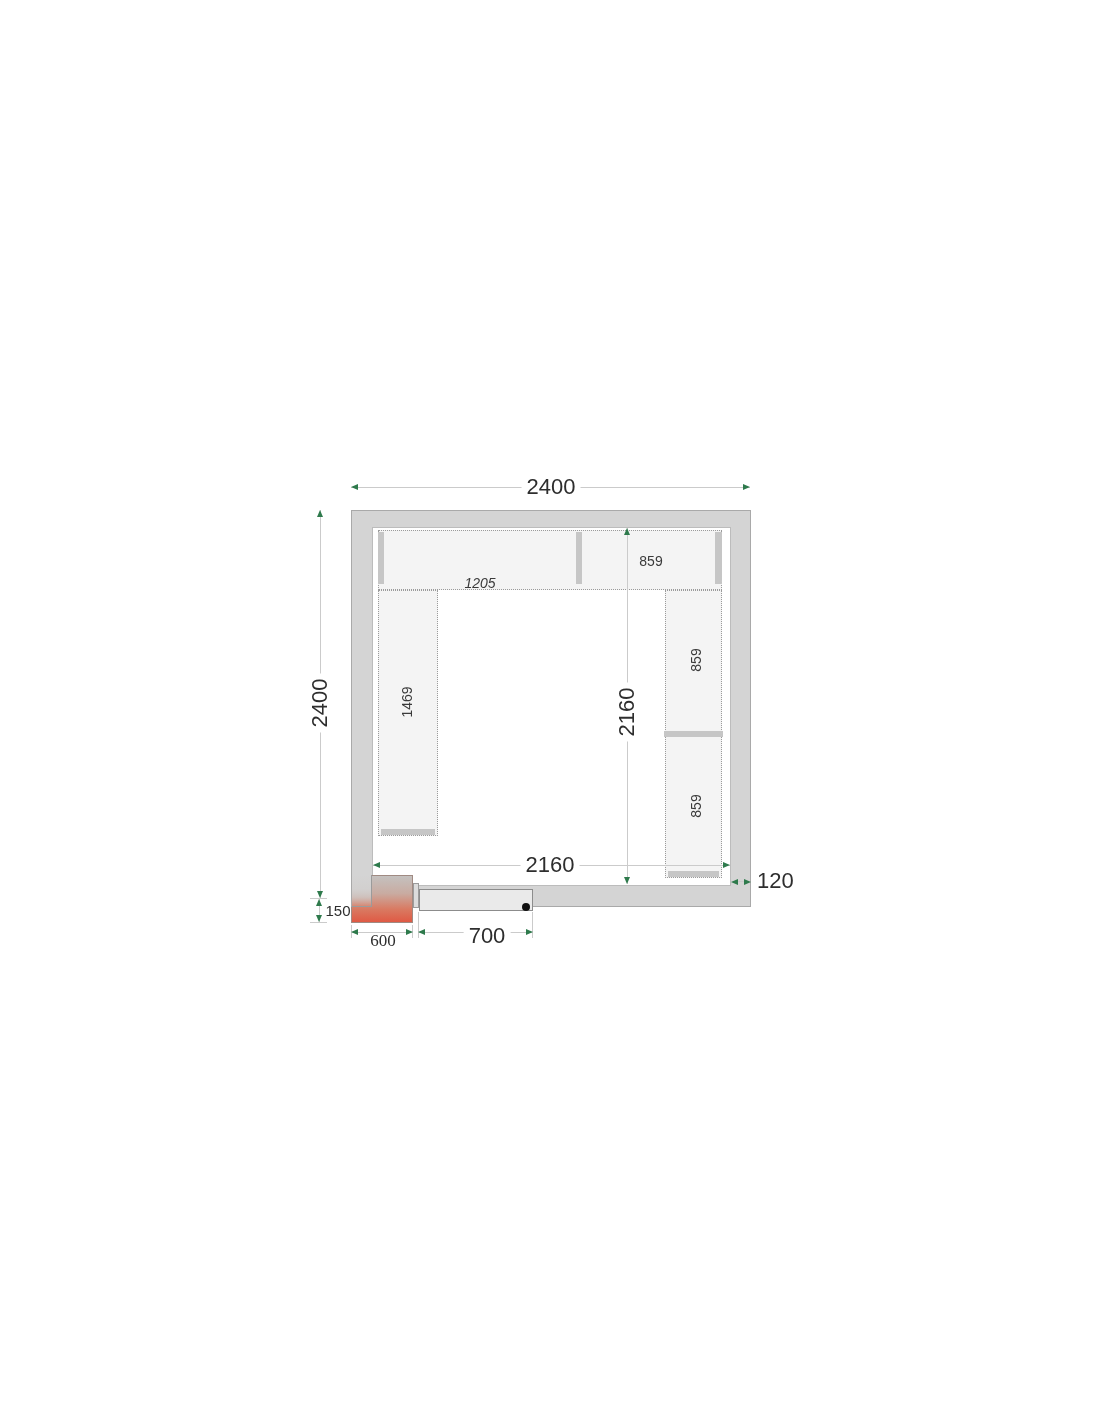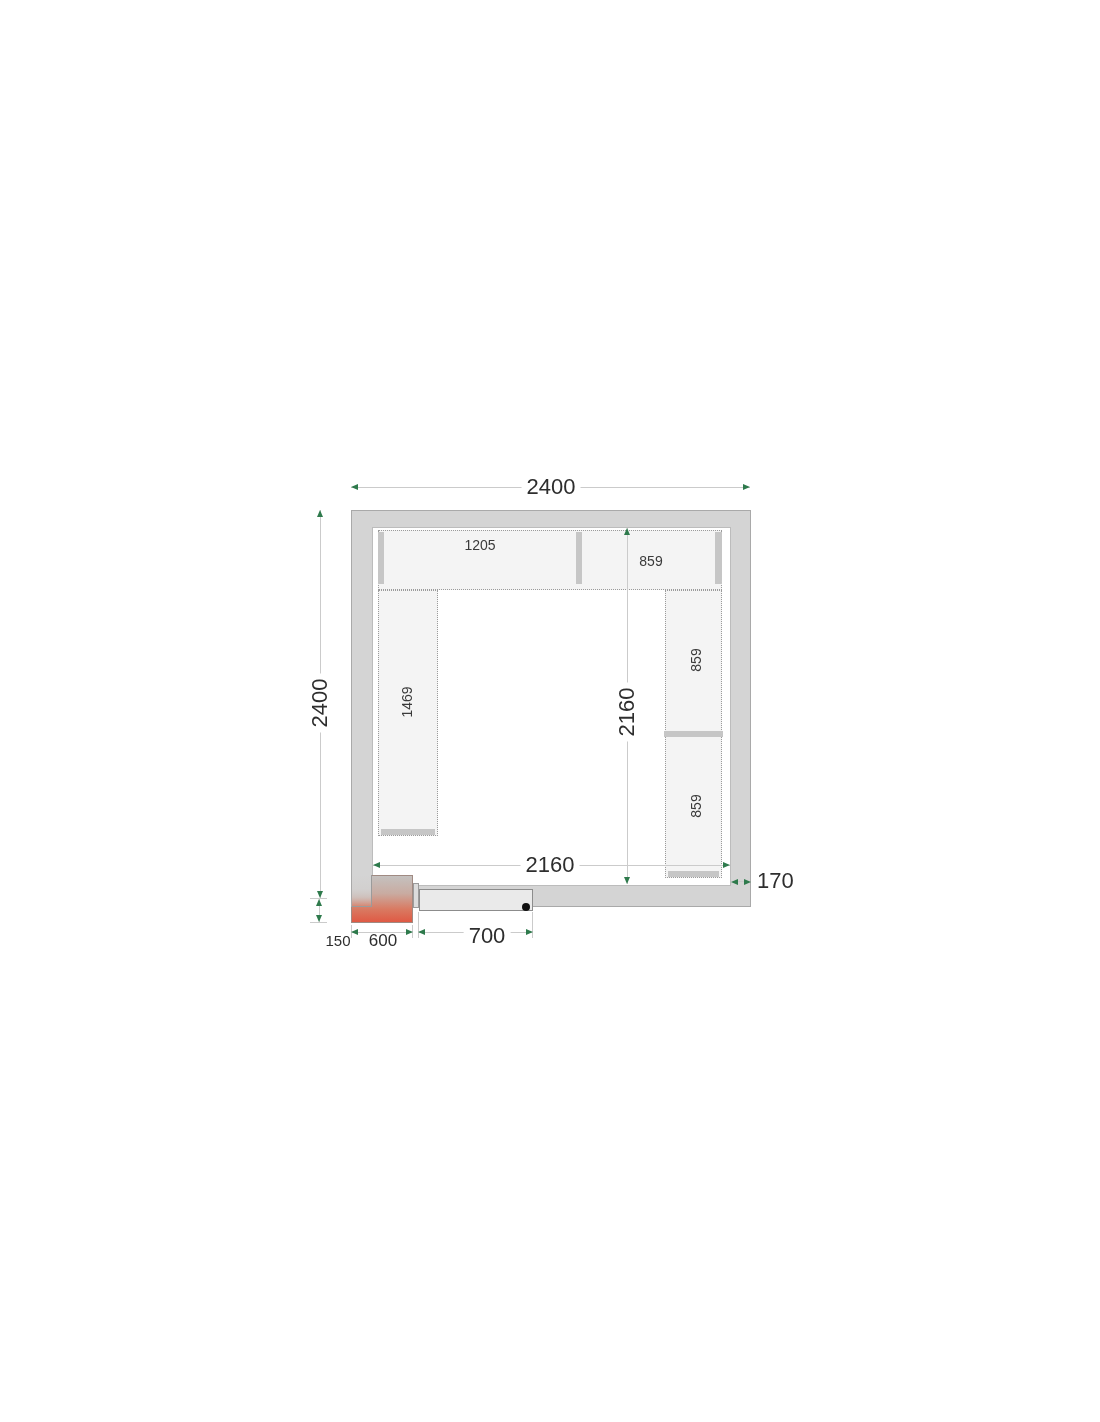--- a/index.html
+++ b/index.html
@@ -48,21 +48,21 @@
 
 <div class="canvas">
 
   <div class="abs wall-outer" style="left:351px;top:510px;width:400px;height:397px;"></div>
   <div class="abs room-inner" style="left:372px;top:527px;width:359px;height:359px;"></div>
 
   <div class="abs shelf" style="left:378px;top:530px;width:344px;height:60px;"></div>
   <div class="abs bar" style="left:378px;top:532px;width:6px;height:52px;"></div>
   <div class="abs bar" style="left:576px;top:532px;width:6px;height:52px;"></div>
   <div class="abs bar" style="left:715px;top:532px;width:7px;height:52px;"></div>
-  <div class="lbl sm" style="left:480px;top:546px;">1205</div>
+  <div class="lbl sm" style="left:480px;top:584px;font-style:italic;">1205</div>
   <div class="lbl sm" style="left:651px;top:562px;">859</div>
 
   <div class="abs shelf" style="left:378px;top:590px;width:60px;height:246px;"></div>
   <div class="abs bar" style="left:381px;top:829px;width:54px;height:6px;"></div>
   <div class="lbl sm rot" style="left:408px;top:702px;">1469</div>
 
   <div class="abs shelf" style="left:665px;top:590px;width:57px;height:288px;"></div>
   <div class="abs bar" style="left:664px;top:731px;width:59px;height:6px;"></div>
   <div class="abs bar" style="left:668px;top:871px;width:51px;height:6px;"></div>
   <div class="lbl sm rot" style="left:697px;top:660px;">859</div>
@@ -90,35 +90,35 @@
   <div class="lbl bg rot" style="left:627px;top:712px;">2160</div>
 
   <div class="ln" style="left:373px;top:865px;width:357px;height:1px;"></div>
   <div class="ar ar-l" style="left:373px;top:862px;"></div>
   <div class="ar ar-r" style="left:723px;top:862px;"></div>
   <div class="lbl bg" style="left:550px;top:865px;">2160</div>
 
   <div class="ln" style="left:738px;top:881px;width:6px;height:1px;"></div>
   <div class="ar ar-l" style="left:731px;top:879px;"></div>
   <div class="ar ar-r" style="left:744px;top:879px;"></div>
-  <div class="lbl lbl-left" style="left:757px;top:881px;">170</div>
+  <div class="lbl lbl-left" style="left:757px;top:881px;">120</div>
 
   <div class="ln" style="left:310px;top:898px;width:17px;height:1px;"></div>
   <div class="ln" style="left:310px;top:922px;width:17px;height:1px;"></div>
   <div class="ln" style="left:319px;top:899px;width:1px;height:23px;"></div>
   <div class="ar ar-u" style="left:316px;top:899px;"></div>
   <div class="ar ar-d" style="left:316px;top:915px;"></div>
-  <div class="lbl s15" style="left:338px;top:911px;margin-top:30px;">150</div>
+  <div class="lbl s15" style="left:338px;top:911px;">150</div>
 
   <div class="ln" style="left:351px;top:925px;width:1px;height:13px;"></div>
   <div class="ln" style="left:412px;top:925px;width:1px;height:13px;"></div>
   <div class="ln" style="left:351px;top:932px;width:62px;height:1px;"></div>
   <div class="ar ar-l" style="left:351px;top:929px;"></div>
   <div class="ar ar-r" style="left:406px;top:929px;"></div>
-  <div class="lbl s17" style="left:383px;top:941px;">600</div>
+  <div class="lbl s17" style="left:383px;top:941px;font-family:Liberation Serif, serif;">600</div>
 
   <div class="ln" style="left:418px;top:912px;width:1px;height:26px;"></div>
   <div class="ln" style="left:532px;top:912px;width:1px;height:26px;"></div>
   <div class="ln" style="left:418px;top:932px;width:115px;height:1px;"></div>
   <div class="ar ar-l" style="left:418px;top:929px;"></div>
   <div class="ar ar-r" style="left:526px;top:929px;"></div>
   <div class="lbl bg" style="left:487px;top:936px;">700</div>
 
 </div>
 

